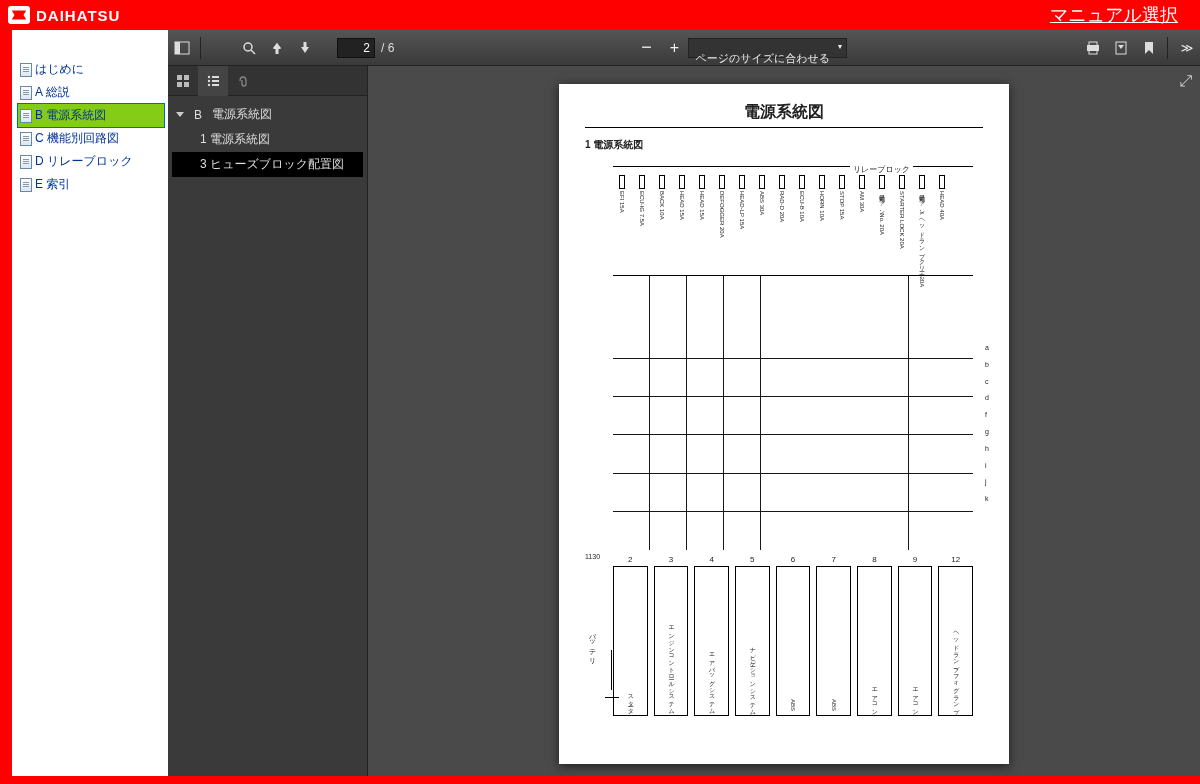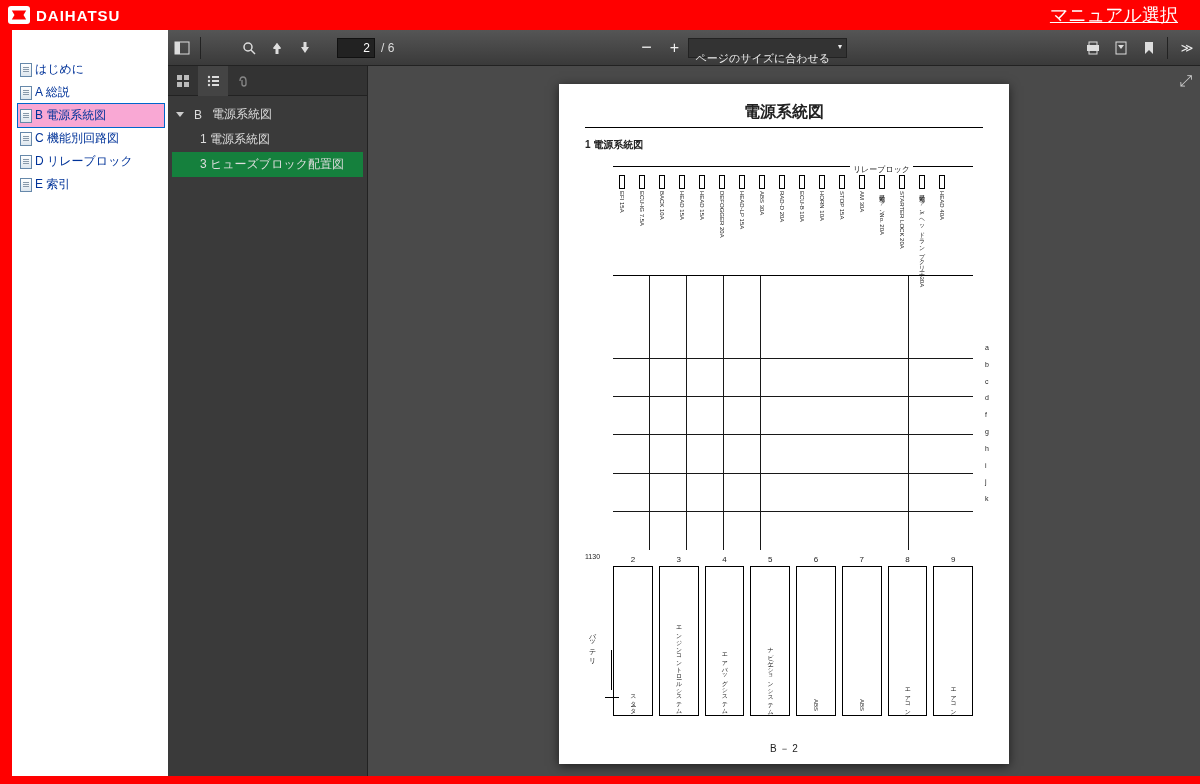--- a/index.html
+++ b/index.html
@@ -7,40 +7,40 @@
   .topbar{height:30px;background:#ff0000;display:flex;align-items:center;padding:0 8px;position:relative}
   .logo-wrap{display:flex;align-items:center;gap:6px}
   .logo-badge{width:22px;height:18px;background:#fff;border-radius:3px;display:flex;align-items:center;justify-content:center}
   .logo-badge svg{width:18px;height:14px}
   .brand{color:#fff;font-weight:bold;font-size:15px;letter-spacing:1px}
   .top-link{position:absolute;right:22px;color:#fff;font-size:18px;text-decoration:underline;cursor:pointer}
   .frame-border{border-left:12px solid #ff0000;border-bottom:8px solid #ff0000;height:754px;position:relative;display:flex}
   .curve{position:absolute;left:0;top:0;width:22px;height:22px;background:#fff;border-top-left-radius:22px}
   .left-nav{width:156px;background:#fff;padding:28px 4px 4px 6px;font-size:12px}
   .nav-item{display:flex;align-items:center;gap:3px;padding:3px 2px;color:#003399;cursor:pointer;white-space:nowrap}
-  .nav-item.sel{background:#f9a8d4;outline:1px solid #0066cc}
+  .nav-item.sel{background:#84cc16;outline:1px solid #0066cc}
   .doc-ic{width:12px;height:14px;border:1px solid #6688aa;background:linear-gradient(#fff,#dde6ee);position:relative;flex:0 0 12px}
   .doc-ic:before{content:"";position:absolute;left:2px;top:3px;right:2px;height:1px;background:#8899aa;box-shadow:0 2px 0 #8899aa,0 4px 0 #8899aa}
   .viewer{flex:1;background:#404040;display:flex;flex-direction:column;position:relative}
   .vtool{height:36px;background:linear-gradient(#555,#3a3a3a);display:flex;align-items:center;border-bottom:1px solid #222;color:#ddd;font-size:12px}
   .vt-btn{width:28px;height:28px;display:flex;align-items:center;justify-content:center;cursor:pointer;color:#eee}
   .vt-sep{width:1px;height:22px;background:#222;margin:0 4px}
   .page-in{width:38px;height:20px;background:#222;color:#fff;border:1px solid #111;text-align:right;padding:0 4px;font-size:12px}
   .zoom-sel{background:#333;color:#eee;border:1px solid #222;font-size:11px;height:20px;padding:12px 16px 0 6px;cursor:pointer;position:relative}
   .spacer{flex:1}
   .vbody{flex:1;display:flex;overflow:hidden}
   .outline{width:200px;background:#3a3a3a;border-right:1px solid #222;color:#ddd;font-size:12px}
   .o-tabs{height:30px;display:flex;align-items:center;border-bottom:1px solid #222;background:#333}
   .o-tab{width:30px;height:30px;display:flex;align-items:center;justify-content:center;cursor:pointer}
   .o-tab.act{background:#444}
   .o-tree{padding:6px 4px}
   .o-row{display:flex;align-items:center;gap:4px;padding:4px 4px;cursor:pointer;white-space:nowrap}
   .o-row.head{font-weight:normal}
   .o-row.child{padding-left:28px}
-  .o-row.sel{background:#15803d}
+  .o-row.sel{background:#000000}
   .tri{width:0;height:0;border-left:4px solid transparent;border-right:4px solid transparent;border-top:5px solid #ccc}
   .canvas{flex:1;background:#4a4a4a;overflow:hidden;display:flex;justify-content:center;padding:18px 0}
   .page{width:450px;height:680px;background:#fff;box-shadow:0 2px 10px rgba(0,0,0,.6);padding:18px 26px;position:relative;font-size:9px;color:#222}
   .pg-title{text-align:center;font-size:16px;font-weight:bold;margin-bottom:4px}
   .pg-rule{border-top:1px solid #000;margin-bottom:10px}
   .pg-sub{font-size:10px;font-weight:bold;margin-bottom:8px}
   .diagram{border:0;position:relative;height:560px}
   .fuse-row{position:absolute;top:6px;left:28px;right:10px;height:110px;border-top:1px solid #000;border-bottom:1px solid #000}
   .fuse-lbl{position:absolute;top:-3px;right:60px;font-size:8px;background:#fff;padding:0 3px}
   .fuse{position:absolute;top:8px;width:10px;text-align:center}
@@ -345,22 +345,25 @@
                   <div class="cv">ABS</div>
                 </div>
                 <div class="conn">
                   <div class="num">8</div>
                   <div class="cv">エアコン</div>
                 </div>
                 <div class="conn">
                   <div class="num">9</div>
                   <div class="cv">エアコン</div>
                 </div>
+                <div class="conn">
+                  <div class="num">12</div>
+                  <div class="cv">ヘッドランプ/フォグランプ</div>
+                </div>
               </div>
           </div>
 
-          <div class="pg-foot">B － 2</div>
         </div>
         <div class="expand-ic">⤢</div>
       </div>
     </div>
   </div>
 </div>
 
 </body></html>

